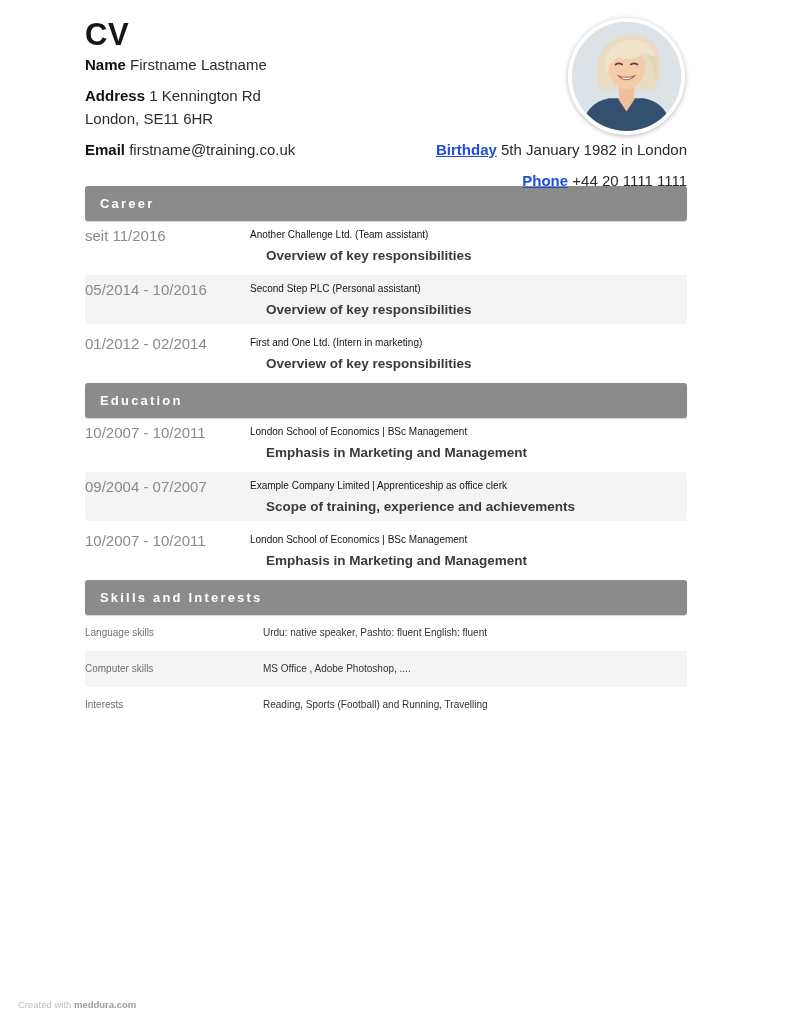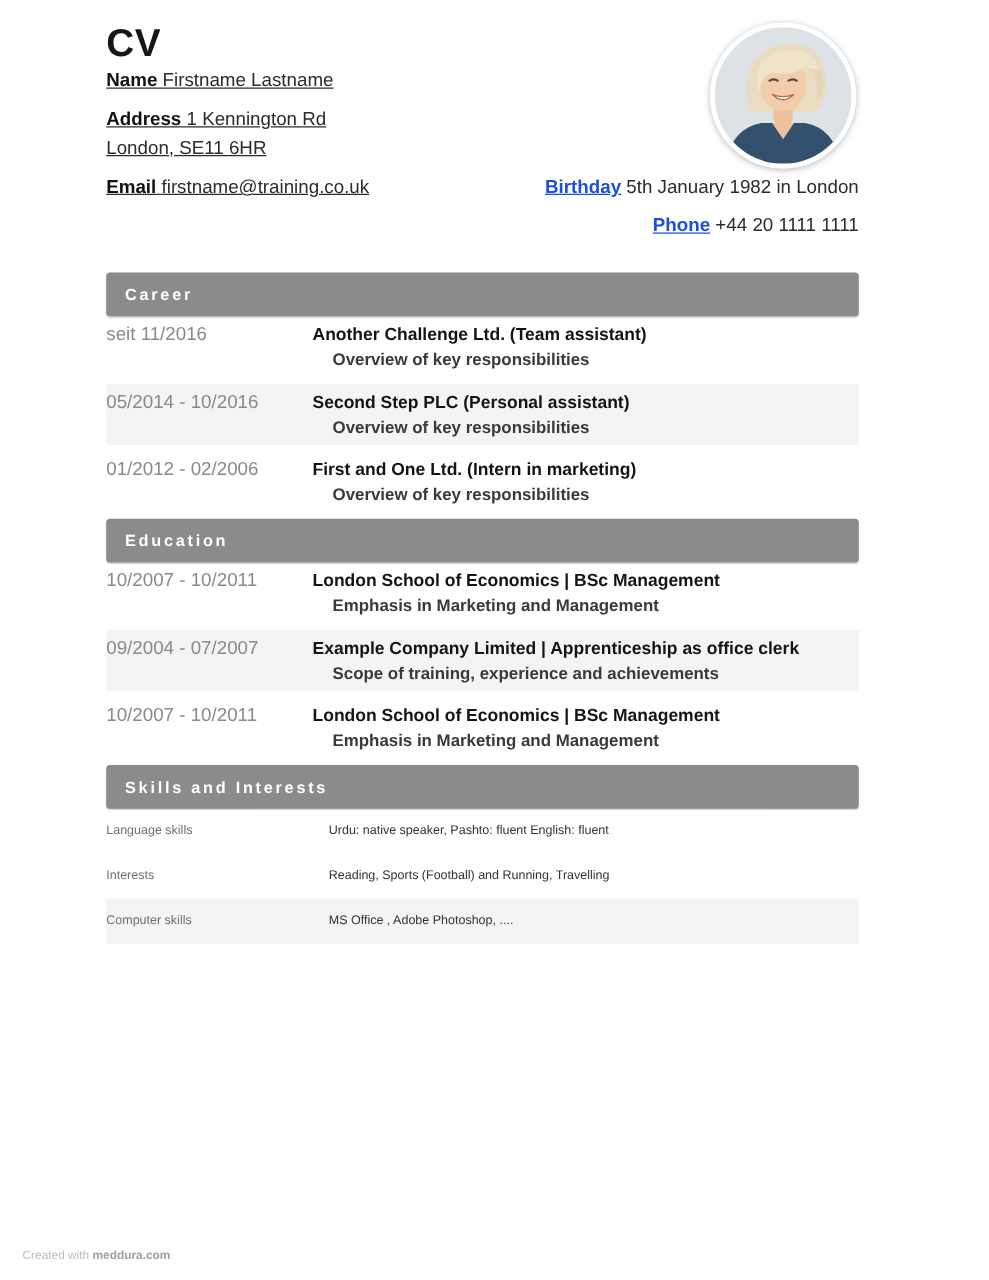--- a/index.html
+++ b/index.html
@@ -11,27 +11,27 @@
     background:#ffffff;
     overflow:hidden;
   }
   .content {
     position:absolute;
     left:85px; top:0;
     width:602px;
   }
 
   
-  .header { position:relative; height:218px; }
+  .header { position:relative; height:186px; }
   .cv-title {
     position:absolute; left:0; top:17px;
     font-size:31px; font-weight:bold; color:#161616; letter-spacing:0.5px;
   }
   .contact { position:absolute; left:0; top:53px; font-size:15px; color:#2c2c2c; }
-  .contact .line { line-height:23px;text-decoration:underline; }
+  .contact .line { line-height:23px; }
   .contact .gap { margin-top:8px; }
   .contact b { color:#111; }
 
   .photo {
     position:absolute; top:18px; right:2px;
     width:117px; height:117px;
     border-radius:50%;
     border:4px solid #ffffff;
     box-shadow:0 1px 5px rgba(0,0,0,0.28);
     overflow:hidden;
@@ -52,21 +52,21 @@
     box-shadow:0 1px 1px rgba(0,0,0,0.18);
     color:#ffffff;
     font-size:13px; font-weight:bold; letter-spacing:2.2px;
     line-height:35px;
     padding-left:15px;
   }
   .rows { margin-bottom:0; }
 
   .entry { display:flex; padding:4px 0 5px; margin-bottom:5px; border-radius:2px; }
   .entry .period { width:165px; flex:none; font-size:15px; color:#8a8a8a; line-height:20px; padding-top:1px; }
-  .entry .title { font-size:14px; font-weight:bold; color:#141414; line-height:20px; }
+  .entry .title { font-size:10px; font-weight:normal; color:#141414; line-height:20px; }
   .entry .sub { font-size:13.5px; color:#3a3a3a; line-height:18px; margin-top:2px; padding-left:16px;font-weight:bold; }
   .striped { background:#f4f4f5; }
 
   .skill-row { display:flex; padding:8px 0; border-radius:2px; font-size:10px; line-height:20px; }
   .skill-row .label { width:178px; flex:none; color:#6f6f6f; }
   .skill-row .value { color:#333333; }
 
   
   .footer {
     position:absolute; left:18px; top:999px;
@@ -148,21 +148,21 @@
           </div>
         </div>
         <div class="entry striped">
           <div class="period">05/2014 - 10/2016</div>
           <div class="body">
             <div class="title">Second Step PLC (Personal assistant)</div>
             <div class="sub">Overview of key responsibilities</div>
           </div>
         </div>
         <div class="entry">
-          <div class="period">01/2012 - 02/2006</div>
+          <div class="period">01/2012 - 02/2014</div>
           <div class="body">
             <div class="title">First and One Ltd. (Intern in marketing)</div>
             <div class="sub">Overview of key responsibilities</div>
           </div>
         </div>
       </div>
     </div>
 
     <div class="section">
       <div class="section-bar">Education</div>
@@ -191,27 +191,27 @@
       </div>
     </div>
 
     <div class="section">
       <div class="section-bar">Skills and Interests</div>
       <div class="rows">
         <div class="skill-row">
           <div class="label">Language skills</div>
           <div class="value">Urdu: native speaker, Pashto: fluent English: fluent</div>
         </div>
+        <div class="skill-row striped">
+          <div class="label">Computer skills</div>
+          <div class="value">MS Office , Adobe Photoshop, ....</div>
+        </div>
         <div class="skill-row">
           <div class="label">Interests</div>
           <div class="value">Reading, Sports (Football) and Running, Travelling</div>
-        </div>
-        <div class="skill-row striped">
-          <div class="label">Computer skills</div>
-          <div class="value">MS Office , Adobe Photoshop, ....</div>
         </div>
       </div>
     </div>
 
   </div>
 
   <div class="footer">
     <span>Created with</span>
     <span class="brand">meddura.com</span>
   </div>

